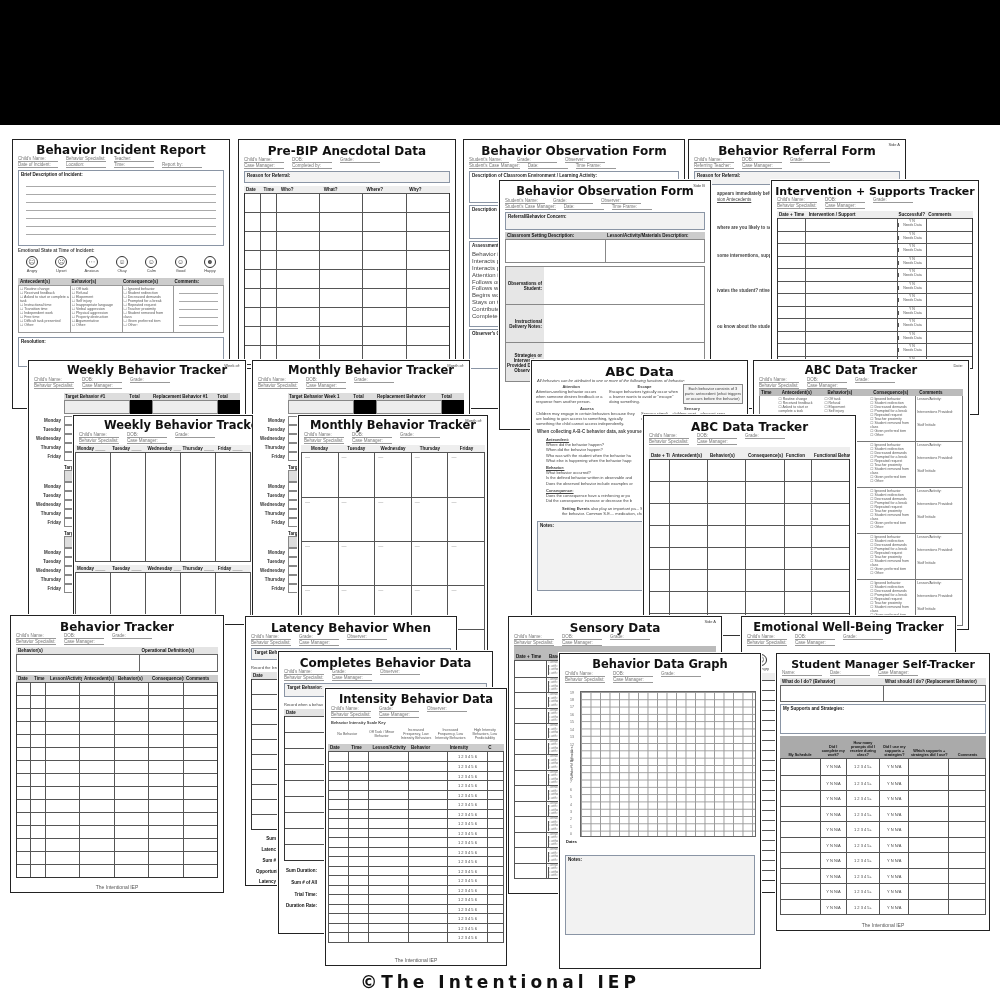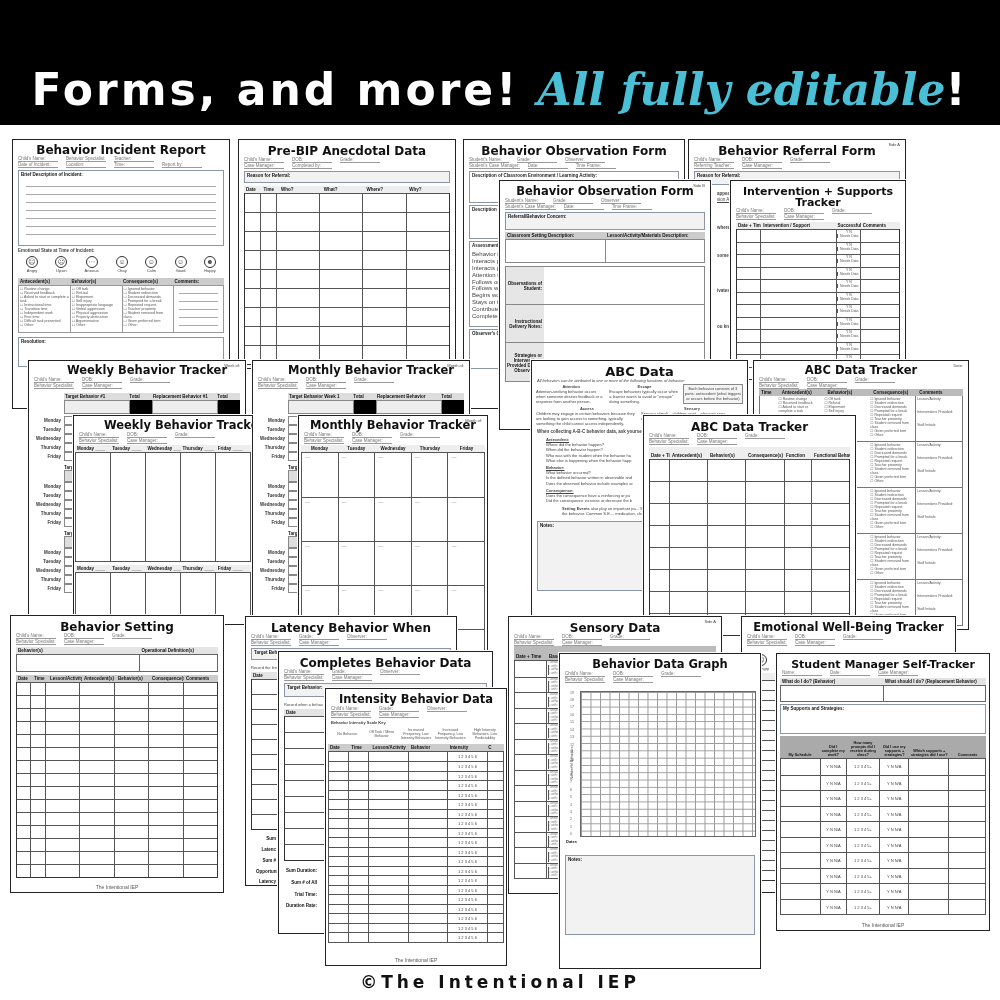--- a/index.html
+++ b/index.html
@@ -27,21 +27,20 @@
 .blk{background:#000}
 .tag{position:absolute;right:5px;top:2px;font-size:4px;color:#444}
 #copyright{position:absolute;left:0;right:0;top:972px;text-align:center;font-weight:bold;font-size:17px;letter-spacing:4px;font-family:"DejaVu Sans",sans-serif;color:#111}
 .face{display:inline-block;width:12px;height:12px;border:1px solid #333;border-radius:50%;text-align:center;font-size:7px;line-height:10px}
 .faceitem{display:inline-flex;flex-direction:column;align-items:center;font-size:4px;color:#444;margin:0 5px}
 </style>
 </head>
 <body>
 
 <div id="banner">
-  <div class="l2"><span>Forms, and more! </span><span class="accent">All fully editable</span><span>!</span></div>
 </div>
 
 <div id="stage">
 
   <div class="page" style="left:238px;top:14px;width:218px;height:230px;z-index:1">
     <div class="title" style="font-size:12px;margin-top:5px">Pre-BIP Anecdotal Data</div>
     <div class="meta"><span>Child's Name:</span><span>DOB:</span><span>Grade:</span></div>
     <div class="meta"><span>Case Manager:</span><span>Completed by:</span></div>
     <div class="box" style="height:12px">Reason for Referral:</div>
     <div class="hdr" style="background:#eee;margin-top:3px">
@@ -290,21 +289,21 @@
           <div style="width:38px;background:#e6e6e6;font-size:4.5px;font-weight:bold;text-align:right;padding:14px 2px 0 0">Instructional Delivery Notes:</div>
           <div style="flex:1"></div>
         </div>
       <div style="display:flex;height:38px">
           <div style="width:38px;background:#e6e6e6;font-size:4.5px;font-weight:bold;text-align:right;padding:10px 2px 0 0">Strategies or Interventions Provided During Observation:</div>
           <div style="flex:1"></div>
         </div>
     </div>
   </div>
 
-  <div class="page" style="left:730px;top:55px;width:176px;height:235px;z-index:2">
+  <div class="page" style="left:771px;top:55px;width:208px;height:235px;z-index:2">
     <div class="title" style="font-size:11px;margin-top:5px">Intervention + Supports Tracker</div>
     <div class="meta"><span>Child's Name:</span><span>DOB:</span><span>Grade:</span></div>
     <div class="meta"><span>Behavior Specialist:</span><span>Case Manager:</span></div>
     <div class="hdr" style="background:#eee;margin-top:2px">
         <div style="flex:.6">Date + Time</div>
         <div style="flex:2">Intervention / Support</div>
         <div style="flex:.6">Successful?</div>
         <div style="flex:1">Comments</div>
       </div>
     <div class="grid" id="int-grid">
@@ -957,21 +956,21 @@
           <div style="flex:1"></div>
           <div style="flex:1"></div>
           <div style="flex:1"></div>
           <div style="flex:0.7"></div>
           <div style="flex:1"></div>
         </div>
       </div>
   </div>
 
   <div class="page" style="left:10px;top:490px;width:214px;height:278px;z-index:5">
-    <div class="title" style="font-size:12px;margin-top:5px">Behavior Setting</div>
+    <div class="title" style="font-size:12px;margin-top:5px">Behavior Tracker</div>
     <div class="meta"><span>Child's Name:</span><span>DOB:</span><span>Grade:</span></div>
     <div class="meta"><span>Behavior Specialist:</span><span>Case Manager:</span></div>
     <div class="hdr" style="background:#e4e4e4;margin-top:2px">
         <div style="flex:1.6">Behavior(s)</div>
         <div>Operational Definition(s)</div>
       </div>
     <div style="display:flex;margin:0 5px;height:18px;border:1px solid #666">
         <div style="flex:1.6"></div>
         <div style="flex:1;border-left:1px solid #666"></div>
       </div>

